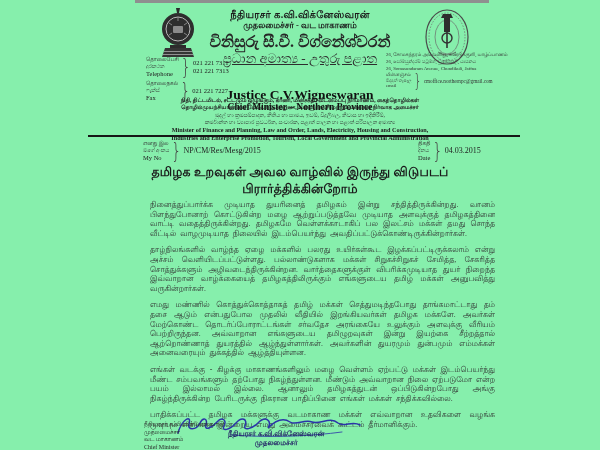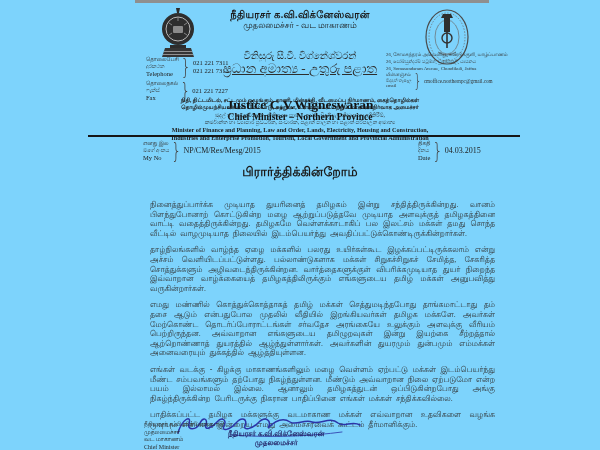--- a/index.html
+++ b/index.html
@@ -1,26 +1,26 @@
 <!DOCTYPE html>
 <html><head>
 <meta charset="utf-8">
 <style>
   html,body{margin:0;padding:0;}
   .page{
-    position:relative;width:600px;height:450px;background:#7dd3fc;
+    position:relative;width:600px;height:450px;background:#86efac;
     overflow:hidden;font-family:"Liberation Serif", serif;color:#2d2d2d;
   }
   .abs{position:absolute;}
   .scan-strip{background:#8f8f8f;}
   
   .hdr-center{text-align:center;line-height:1.15;}
   .hdr-name-ta{font-size:10px;font-weight:bold;color:#1c1c1c;letter-spacing:.3px;}
-  .hdr-title-ta{font-size:8.5px;font-weight:normal;color:#1c1c1c;}
-  .hdr-name-si{font-size:10px;font-weight:normal;margin-top:20px;color:#262626;}
+  .hdr-title-ta{font-size:8.5px;font-weight:bold;color:#1c1c1c;}
+  .hdr-name-si{font-size:16px;font-weight:bold;margin-top:3px;color:#262626;}
   .hdr-title-si{font-size:13px;color:#2e2e2e;text-decoration:underline;}
   .hdr-name-en{font-size:13.5px;font-weight:bold;margin-top:20px;color:#111;}
   .hdr-title-en{font-size:9.5px;font-weight:bold;color:#111;}
   
   .brace-row{display:flex;align-items:center;gap:2px;}
   .lbl-stack{display:flex;flex-direction:column;line-height:1.25;}
   .lbl{font-size:5.5px;color:#333;white-space:nowrap;}
   .lbl-en{font-size:6.5px;color:#222;}
   .brace{font-size:16px;color:#444;transform:scaleY(1.35);font-family:"DejaVu Sans",sans-serif;font-weight:300;}
   .val-stack{display:flex;flex-direction:column;line-height:1.3;}
@@ -166,20 +166,21 @@
     <div class="lbl-stack">
       <span class="lbl">திகதி</span>
       <span class="lbl">දිනය</span>
       <span class="lbl lbl-en">Date</span>
     </div>
     <span class="brace">}</span>
     <span class="ref-val">04.03.2015</span>
   </div>
 
   <div class="abs letter-title" style="left:100px;top:164px;width:400px;">
+    <div>தமிழக உறவுகள் அவல வாழ்வில் இருந்து விடுபடப்</div>
     <div>பிரார்த்திக்கின்றோம்</div>
   </div>
 
   <div class="abs body-block" style="left:128px;top:200px;width:345px;margin-left:22px;">
     <p class="para">நினைத்துப்பார்க்க முடியாத துயரினைத் தமிழகம் இன்று சந்தித்திருக்கின்றது. வானம் பிளந்துபோனாற் கொட்டுகின்ற மழை ஆற்றுப்படுத்தவே முடியாத அளவுக்குத் தமிழகத்தினை வாட்டி வதைத்திருக்கின்றது. தமிழகமே வெள்ளக்காடாகிப் பல இலட்சம் மக்கள் தமது சொந்த வீட்டில் வாழமுடியாத நிலையில் இடம்பெயர்ந்து அவதிப்பட்டுக்கொண்டிருக்கின்றார்கள்.</p>
     <p class="para">தாழ்நிலங்களில் வாழ்ந்த ஏழை மக்களில் பலரது உயிர்கள்கூட இழக்கப்பட்டிருக்கலாம் என்று அச்சம் வெளியிடப்பட்டுள்ளது. பல்லாண்டுகளாக மக்கள் சிறுகச்சிறுகச் சேமித்த, சேகரித்த சொத்துக்களும் அழிவடைந்திருக்கின்றன. வார்த்தைகளுக்குள் விபரிக்கமுடியாத துயர் நிறைந்த இவ்வாறான வாழ்க்கையைத் தமிழகத்திலிருக்கும் எங்களுடைய தமிழ் மக்கள் அனுபவித்து வருகின்றார்கள்.</p>
     <p class="para">எமது மண்ணில் கொத்துக்கொத்தாகத் தமிழ் மக்கள் செத்துமடிந்தபோது தாங்கமாட்டாது தம் தசை ஆடும் என்பதுபோல முதலில் வீதியில் இறங்கியவர்கள் தமிழக மக்களே. அவர்கள் மேற்கொண்ட தொடர்ப்போராட்டங்கள் சர்வதேச அரங்கையே உலுக்கும் அளவுக்கு வீரியம் பெற்றிருந்தன. அவ்வாறான எங்களுடைய தமிழுறவுகள் இன்று இயற்கை சீற்றத்தால் ஆற்றொண்ணாத் துயரத்தில் ஆழ்ந்துள்ளார்கள். அவர்களின் துயரமும் துன்பமும் எம்மக்கள் அனைவரையும் துக்கத்தில் ஆழ்த்தியுள்ளன.</p>
     <p class="para">எங்கள் வடக்கு - கிழக்கு மாகாணங்களிலும் மழை வெள்ளம் ஏற்பட்டு மக்கள் இடம்பெயர்ந்து மீண்ட சம்பவங்களும் தற்போது நிகழ்ந்துள்ளன. மீண்டும் அவ்வாறான நிலை ஏற்படுமோ என்ற பயம் இல்லாமல் இல்லை. ஆனாலும் தமிழகத்துடன் ஒப்பிடுகின்றபோது அங்கு நிகழ்ந்திருக்கின்ற பேரிடருக்கு நிகரான பாதிப்பினை எங்கள் மக்கள் சந்திக்கவில்லை.</p>
     <p class="para">பாதிக்கப்பட்ட தமிழக மக்களுக்கு வடமாகாண மக்கள் எவ்வாறான உதவிகளை வழங்க முடியும் என்பதை இன்றைய எமது அமைச்சரவைக் கூட்டம் தீர்மானிக்கும்.</p>
 

